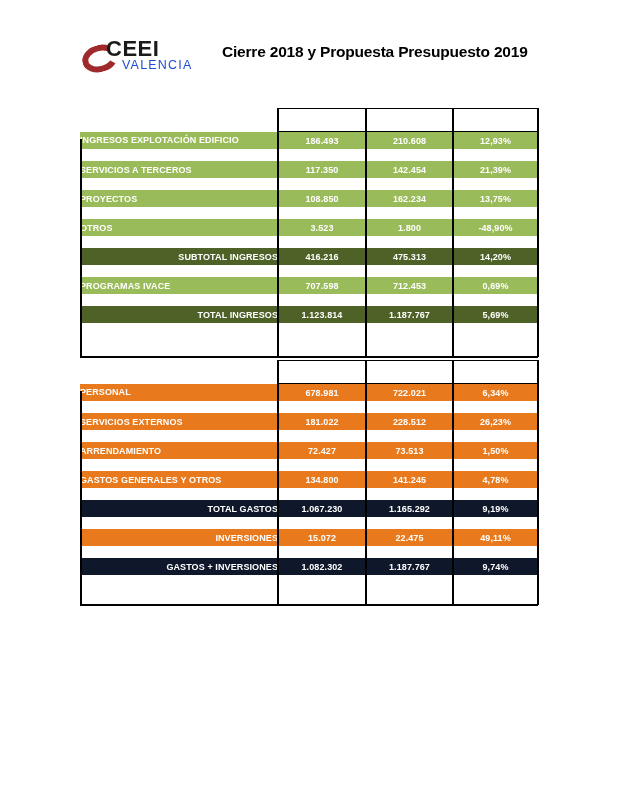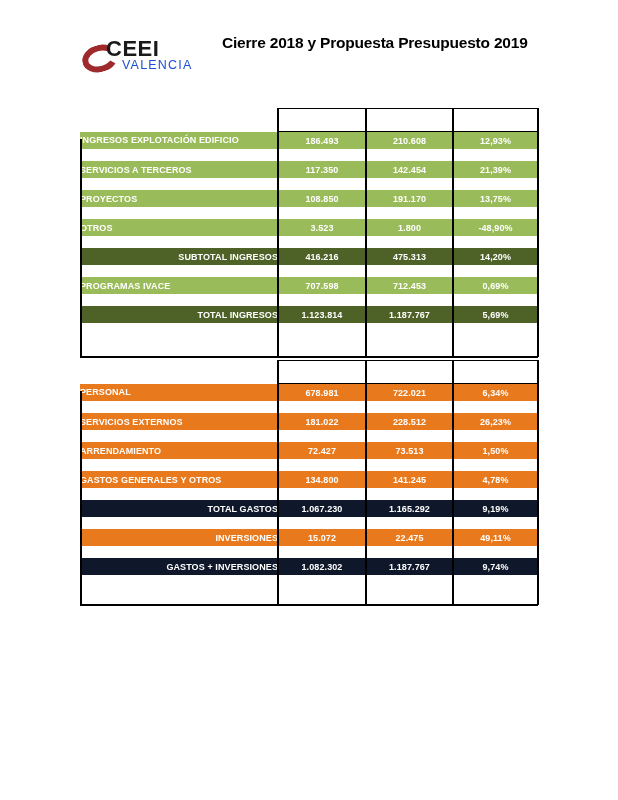--- a/index.html
+++ b/index.html
@@ -68,21 +68,21 @@
     top: 23px;
     font-size: 12.5px;
     letter-spacing: 1.2px;
     line-height: 13px;
     color: #1d4ed8;
   }
 
   .doc-title {
     position: absolute;
     left: 222px;
-    top: 0;
+    top: 9px;
     font-size: 15.5px;
     font-weight: bold;
     letter-spacing: -0.2px;
     white-space: nowrap;
     color: #000000;
   }
 
   
   .tbl {
     position: absolute;
@@ -196,21 +196,21 @@
         </tr>
         <tr class="spacer">
           <td></td>
           <td></td>
           <td></td>
           <td></td>
         </tr>
         <tr>
           <td class="f-green lbl-l">PROYECTOS</td>
           <td class="f-green val">108.850</td>
-          <td class="f-green val">191.170</td>
+          <td class="f-green val">162.234</td>
           <td class="f-green val">13,75%</td>
         </tr>
         <tr class="spacer">
           <td></td>
           <td></td>
           <td></td>
           <td></td>
         </tr>
         <tr>
           <td class="f-green lbl-l">OTROS</td>

